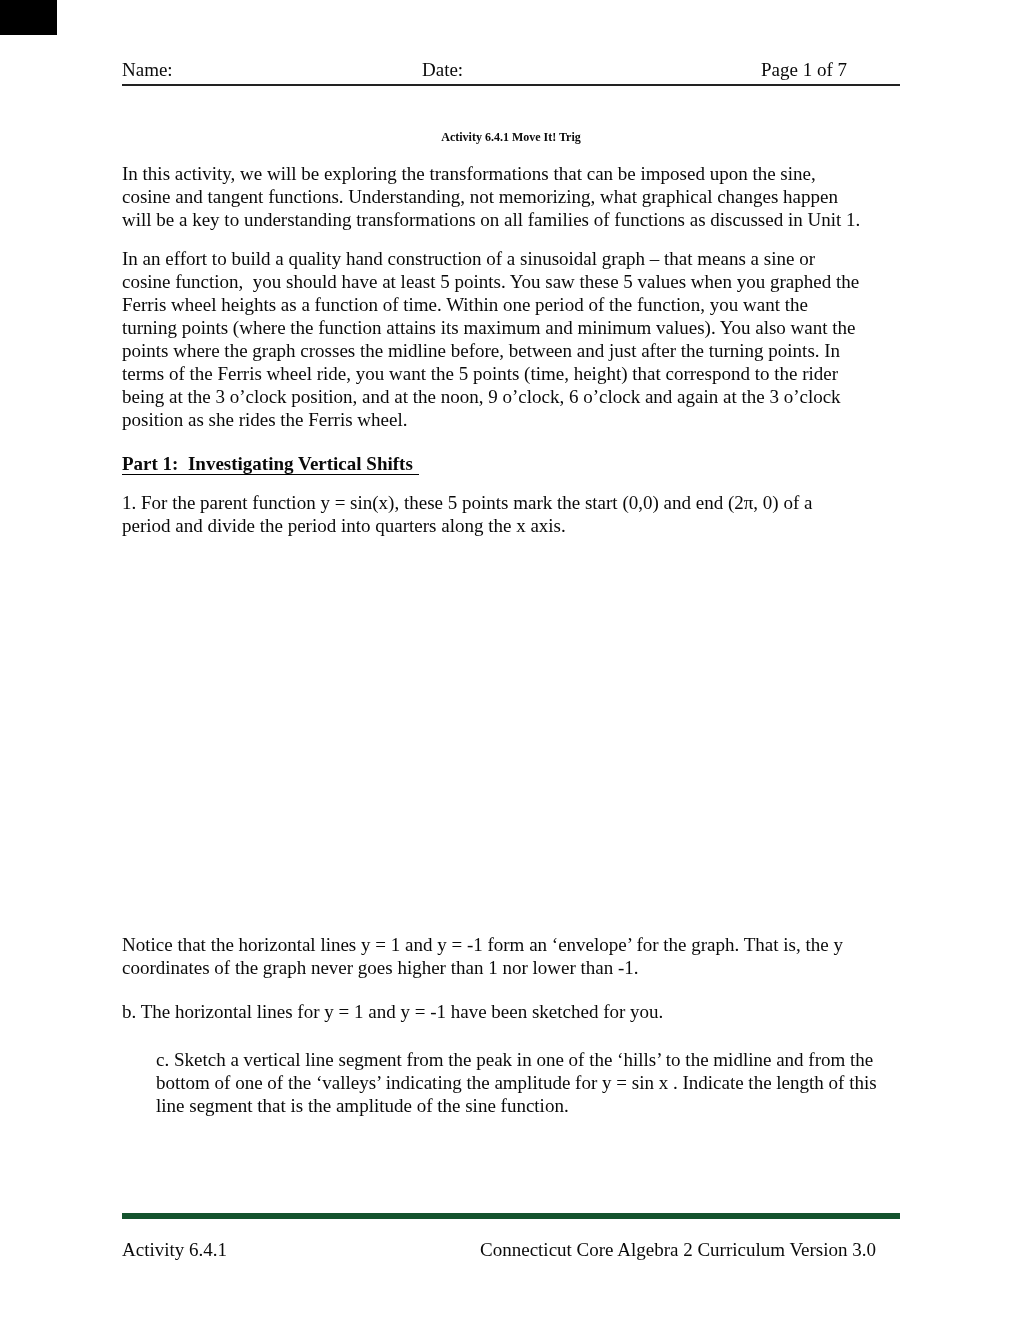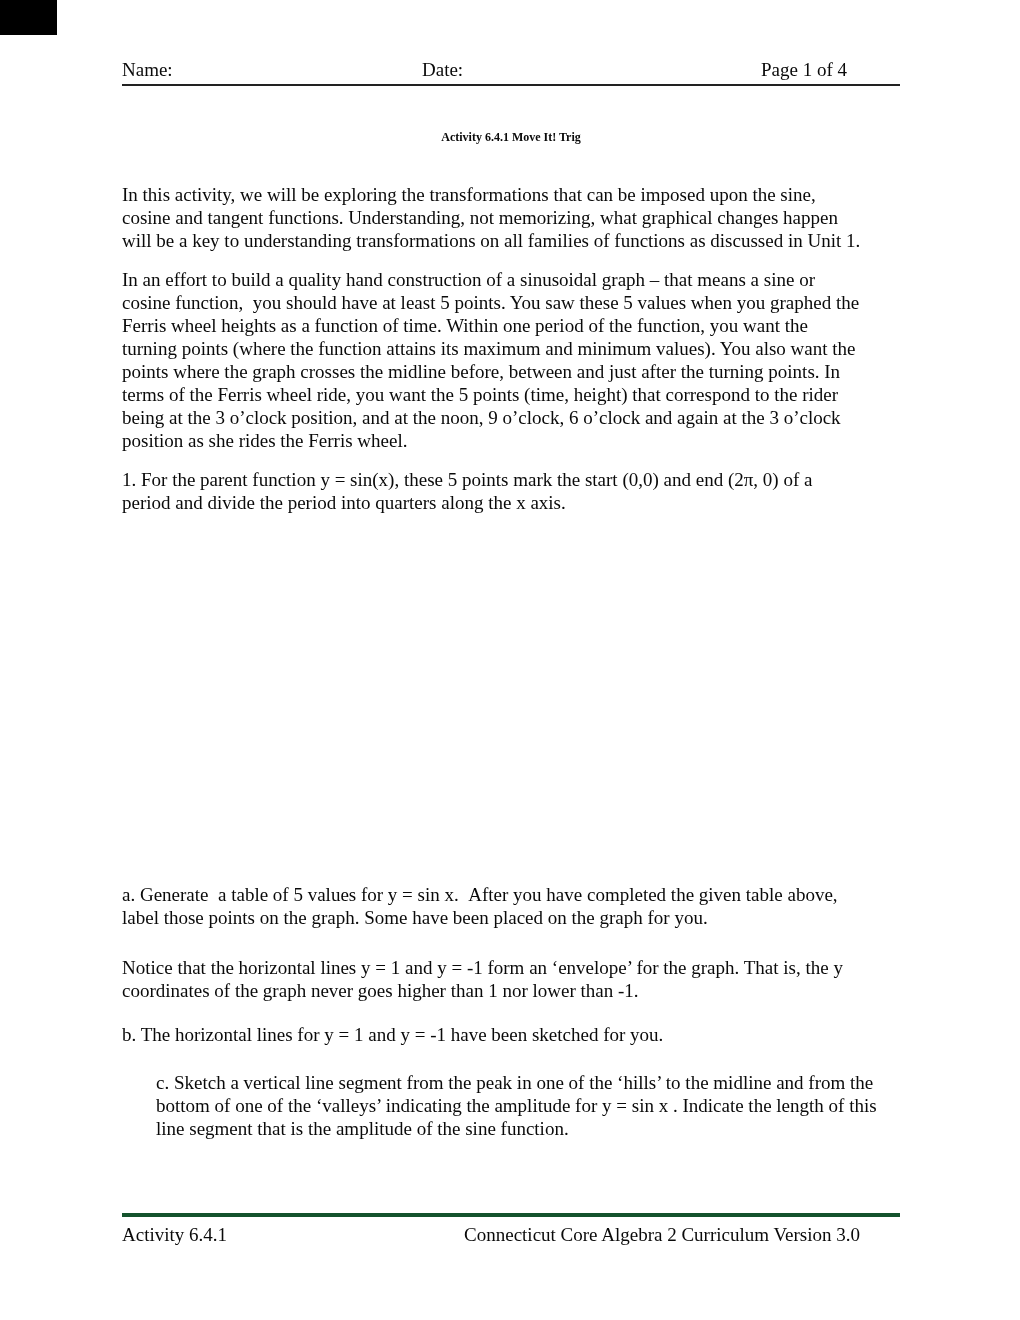--- a/index.html
+++ b/index.html
@@ -40,21 +40,21 @@
     margin: 40px 0 0 0;
     font-size: 12px;
     font-weight: bold;
     text-align: center;
     line-height: 23px;
   }
   .para {
     margin: 0;
     white-space: pre-line;
   }
-  .mt31 { margin-top: 34px; }
+  .mt31 { margin-top: 13px; }
   .mt24 { margin-top: 16px; }
   .mt21 { margin-top: 21px; }
   .mt27 { margin-top: 27px; }
   .mt25 { margin-top: 25px; margin-left: 34px; }
   .mt4  { margin-top: 16px; }
   .part-heading {
     margin-top: 21px;
     font-weight: bold;
   }
   .underlined {
@@ -62,65 +62,66 @@
     border-bottom: 1.5px solid #000000;
     padding-right: 6px;
     line-height: 21px;
   }
   .graph-space { height: 369px; }
   .doc-footer {
     position: absolute;
     left: 122px;
     top: 1213px;
     width: 778px;
-    border-top: 4px solid #14532d;
-    padding-top: 6px;
+    border-top: 6px solid #14532d;
+    padding-top: 19px;
     display: flex;
     justify-content: space-between;
   }
-  .f-right { margin-right: 40px; }
+  .f-right { margin-right: 24px; }
 </style>
 </head>
 <body>
 
 <div class="page">
 
   <div class="corner-box"></div>
 
   <div class="content">
 
     <div class="doc-header">
       <span class="h-name">Name:</span>
       <span class="h-date">Date:</span>
-      <span class="h-page">Page 1 of 4</span>
+      <span class="h-page">Page 1 of 7</span>
     </div>
 
     <h1 class="title">Activity 6.4.1 Move It! Trig</h1>
 
     <p class="para mt31">In this activity, we will be exploring the transformations that can be imposed upon the sine,
 cosine and tangent functions. Understanding, not memorizing, what graphical changes happen
 will be a key to understanding transformations on all families of functions as discussed in Unit 1.</p>
 
     <p class="para mt24">In an effort to build a quality hand construction of a sinusoidal graph – that means a sine or
 cosine function, &nbsp;you should have at least 5 points. You saw these 5 values when you graphed the
 Ferris wheel heights as a function of time. Within one period of the function, you want the
 turning points (where the function attains its maximum and minimum values). You also want the
 points where the graph crosses the midline before, between and just after the turning points. In
 terms of the Ferris wheel ride, you want the 5 points (time, height) that correspond to the rider
 being at the 3 o’clock position, and at the noon, 9 o’clock, 6 o’clock and again at the 3 o’clock
 position as she rides the Ferris wheel.</p>
 
+    <div class="part-heading">
+      <span class="underlined">Part 1: &nbsp;Investigating Vertical Shifts</span>
+    </div>
 
     <p class="para mt4">1. For the parent function y = sin(x), these 5 points mark the start (0,0) and end (2π, 0) of a
 period and divide the period into quarters along the x axis.</p>
 
     <div class="graph-space"></div>
 
-    <p class="para">a. Generate &nbsp;a table of 5 values for y = sin x. &nbsp;After you have completed the given table above,
-label those points on the graph. Some have been placed on the graph for you.</p>
 
     <p class="para mt27">Notice that the horizontal lines y = 1 and y = -1 form an ‘envelope’ for the graph. That is, the y
 coordinates of the graph never goes higher than 1 nor lower than -1.</p>
 
     <p class="para mt21">b. The horizontal lines for y = 1 and y = -1 have been sketched for you.</p>
 
     <p class="para mt25">c. Sketch a vertical line segment from the peak in one of the ‘hills’ to the midline and from the
 bottom of one of the ‘valleys’ indicating the amplitude for y = sin x . Indicate the length of this
 line segment that is the amplitude of the sine function.</p>
 

